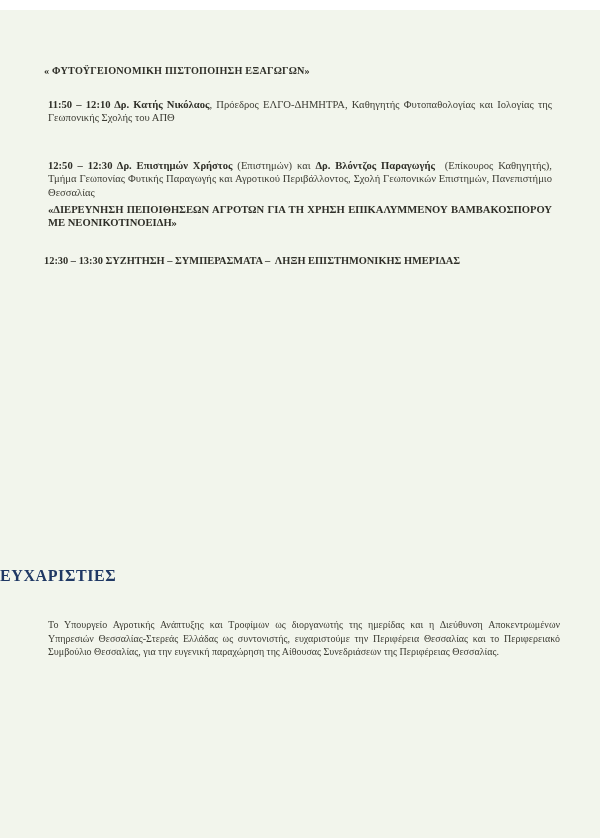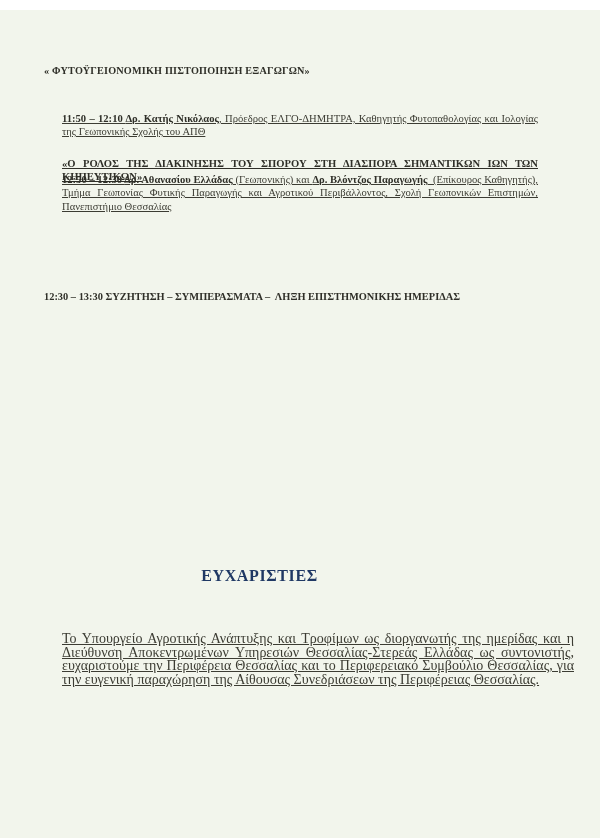--- a/index.html
+++ b/index.html
@@ -29,80 +29,79 @@
     width: 600px; height: 828px;
     background: #f2f5ec;
   }
   .sec {
     position: absolute;
     left: 44px;
     width: 512px;
     color: #3c3c33;
   }
   .para {
-    margin: 18px;
+    margin: 4px;
     font-size: 10.6px;
     line-height: 13.3px;
     text-align: justify;
-    text-decoration: underline;
   }
   .bold, b {
     font-weight: bold;
     color: #2f2f28;
   }
   .session-header {
     top: 55px;
     font-size: 10.2px;
     font-weight: bold;
     letter-spacing: 0.2px;
     color: #2f2f28;
   }
   .item-1 { top: 84px; }
   .item-2 { top: 145px; }
   .closing-line {
-    top: 280px;
+    top: 244px;
     font-size: 10.4px;
     font-weight: bold;
     color: #2f2f28;
     line-height: 13.3px;
   }
   .ack-title {
     top: 557px;
     left: 0;
     width: 519px;
-    text-align: center;
+    text-align: left;
     font-size: 16px;
     font-weight: bold;
     letter-spacing: 0.6px;
     color: #1f3864;
   }
   .ack-body {
     top: 604px;
-    font-size: 14px;
+    font-size: 10px;
     line-height: 13.5px;
     text-align: justify;
   }
 </style>
 </head>
 <body>
 
 <div class="viewport">
   <div class="top-strip"></div>
 
   <div class="page">
 
     <div class="sec session-header">« ΦΥΤΟΫΓΕΙΟΝΟΜΙΚΗ ΠΙΣΤΟΠΟΙΗΣΗ ΕΞΑΓΩΓΩΝ»</div>
 
     <div class="sec item-1">
       <p class="para"><b>11:50 – 12:10 </b><b>Δρ. Κατής Νικόλαος</b><span>, Πρόεδρος ΕΛΓΟ-ΔΗΜΗΤΡΑ, Καθηγητής Φυτοπαθολογίας και Ιολογίας της Γεωπονικής Σχολής του ΑΠΘ</span></p>
-      <p class="para bold">«Ο ΡΟΛΟΣ ΤΗΣ ΔΙΑΚΙΝΗΣΗΣ ΤΟΥ ΣΠΟΡΟΥ ΣΤΗ ΔΙΑΣΠΟΡΑ ΣΗΜΑΝΤΙΚΩΝ ΙΩΝ ΤΩΝ ΚΗΠΕΥΤΙΚΩΝ»</p>
     </div>
 
     <div class="sec item-2">
-      <p class="para"><b>12:50 – 12:30 </b><b>Δρ. Αθανασίου Ελλάδας</b><span> (Γεωπονικής) και </span><b>Δρ. Βλόντζος Παραγωγής</b><span>&nbsp; (Επίκουρος Καθηγητής), Τμήμα Γεωπονίας Φυτικής Παραγωγής και Αγροτικού Περιβάλλοντος, Σχολή Γεωπονικών Επιστημών, Πανεπιστήμιο Θεσσαλίας</span></p>
+      <p class="para"><b>12:50 – 12:30 </b><b>Δρ. Επιστημών Χρήστος</b><span> (Επιστημών) και </span><b>Δρ. Βλόντζος Παραγωγής</b><span>&nbsp; (Επίκουρος Καθηγητής), Τμήμα Γεωπονίας Φυτικής Παραγωγής και Αγροτικού Περιβάλλοντος, Σχολή Γεωπονικών Επιστημών, Πανεπιστήμιο Θεσσαλίας</span></p>
+      <p class="para bold">«ΔΙΕΡΕΥΝΗΣΗ ΠΕΠΟΙΘΗΣΕΩΝ ΑΓΡΟΤΩΝ ΓΙΑ ΤΗ ΧΡΗΣΗ ΕΠΙΚΑΛΥΜΜΕΝΟΥ ΒΑΜΒΑΚΟΣΠΟΡΟΥ ΜΕ ΝΕΟΝΙΚΟΤΙΝΟΕΙΔΗ»</p>
     </div>
 
     <div class="sec closing-line">12:30 – 13:30 ΣΥΖΗΤΗΣΗ – ΣΥΜΠΕΡΑΣΜΑΤΑ –&nbsp; ΛΗΞΗ ΕΠΙΣΤΗΜΟΝΙΚΗΣ ΗΜΕΡΙΔΑΣ</div>
 
     <div class="sec ack-title">ΕΥΧΑΡΙΣΤΙΕΣ</div>
 
     <div class="sec ack-body para">Το Υπουργείο Αγροτικής Ανάπτυξης και Τροφίμων ως διοργανωτής της ημερίδας και η Διεύθυνση Αποκεντρωμένων Υπηρεσιών Θεσσαλίας-Στερεάς Ελλάδας ως συντονιστής, ευχαριστούμε την Περιφέρεια Θεσσαλίας και το Περιφερειακό Συμβούλιο Θεσσαλίας, για την ευγενική παραχώρηση της Αίθουσας Συνεδριάσεων της Περιφέρειας Θεσσαλίας.</div>
 
   </div>
 </div>

